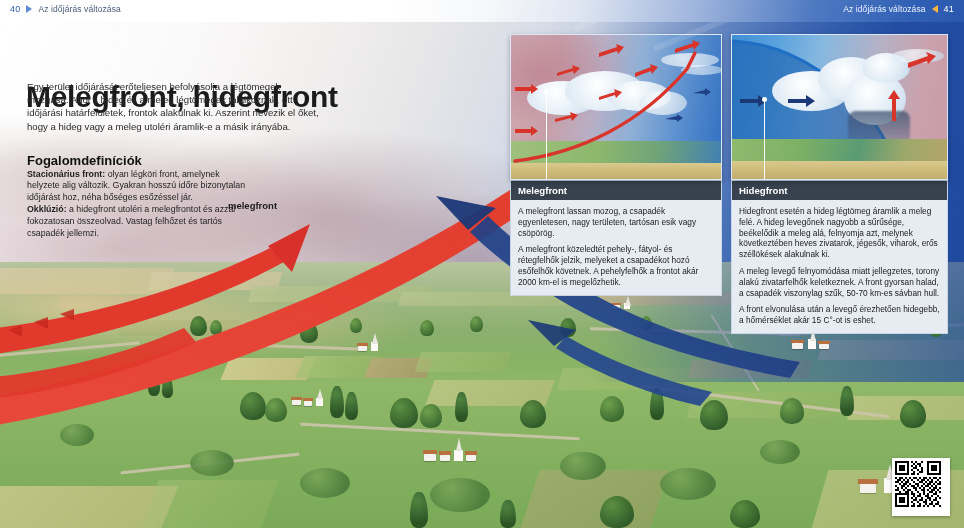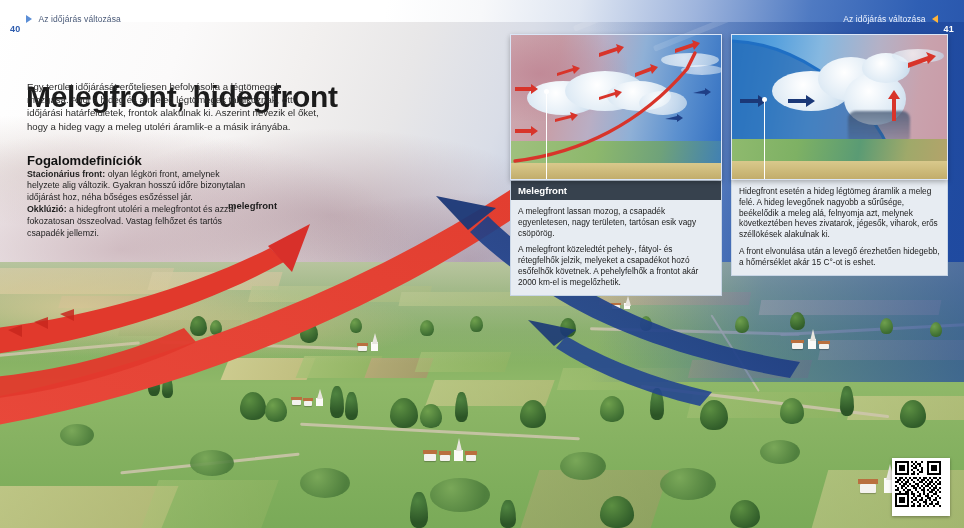--- a/index.html
+++ b/index.html
@@ -77,21 +77,21 @@
   .roof{position:absolute;background:#b9703f;}
   .church{position:absolute;background:#fbfaf7;}
   .spire{position:absolute;width:0;height:0;border-left:3px solid transparent;border-right:3px solid transparent;border-bottom:10px solid #e8e5de;}
 
   
   .hdr{position:absolute;left:0;top:0;width:964px;height:22px;z-index:40;}
   .hdr-white{position:absolute;left:0;top:0;width:964px;height:22px;
     background:linear-gradient(100deg,#ffffff 0%,#ffffff 40%,#f7f8fa 50%,#dfe6f2 60%,#9fb5dd 72%,#4f7ac2 84%,#2f5fb4 95%,#2a58ae 100%);}
   .hdr-left{position:absolute;left:10px;top:4px;display:flex;align-items:center;gap:6px;}
   .hdr-right{position:absolute;right:10px;top:4px;display:flex;align-items:center;gap:6px;}
-  .pnum{font-size:9px;font-weight:bold;color:#2e5cae;letter-spacing:.2px;margin-top:20px;}
+  .pnum{font-size:9px;font-weight:normal;color:#2e5cae;letter-spacing:.2px;}
   .pnum.r{color:#ffffff;}
   .hdr-txt{font-size:8.5px;color:#4a5a78;letter-spacing:.1px;}
   .hdr-txt.r{color:#eef3ff;}
   .tri-r{width:0;height:0;border-top:4px solid transparent;border-bottom:4px solid transparent;border-left:6px solid #5b8ed6;}
   .tri-l{width:0;height:0;border-top:4px solid transparent;border-bottom:4px solid transparent;border-right:6px solid #ffb43a;}
 
   
   .stripes{position:absolute;right:0;top:0;width:400px;height:120px;z-index:30;overflow:hidden;pointer-events:none;}
   .stripe{position:absolute;height:10px;transform:rotate(-22deg);transform-origin:left center;border-radius:2px;}
 
@@ -433,22 +433,24 @@
         </g>
         <g fill="#d8342a">
           <path d="M160,86 l0,-22 l-4,0 l6,-9 l6,9 l-4,0 l0,22 Z"></path>
           <path d="M176,28 l20,-7 l-2,-4 l10,4 l-8,8 l-1,-3 l-19,7 Z"></path>
         </g>
       </svg>
 
       <div class="t-dot" style="left:30px;top:62px;"></div>
       <div class="t-drop" style="left:32px;top:66px;height:84px;"></div>
     </div>
+    <div class="boxhead">Hidegfront</div>
     <div class="boxbody">
       <p>Hidegfront esetén a hideg légtömeg áramlik a meleg felé. A hideg levegőnek nagyobb a sűrűsége, beékelődik a meleg alá, felnyomja azt, melynek következtében heves zivatarok, jégesők, viharok, erős széllökések alakulnak ki.</p>
+      <p>A meleg levegő felnyomódása miatt jellegzetes, torony alakú zivatarfelhők keletkeznek. A front gyorsan halad, a csapadék viszonylag szűk, 50-70 km-es sávban hull.</p>
       <p>A front elvonulása után a levegő érezhetően hidegebb, a hőmérséklet akár 15 C°-ot is eshet.</p>
     </div>
   </div>
 
   <div class="qr">
     <svg width="46" height="46" viewBox="0 0 23 23" shape-rendering="crispEdges">
       <rect width="23" height="23" fill="#fff"></rect>
       <g fill="#000">
         <rect x="0" y="0" width="7" height="1"></rect>
           <rect x="0" y="6" width="7" height="1"></rect>

